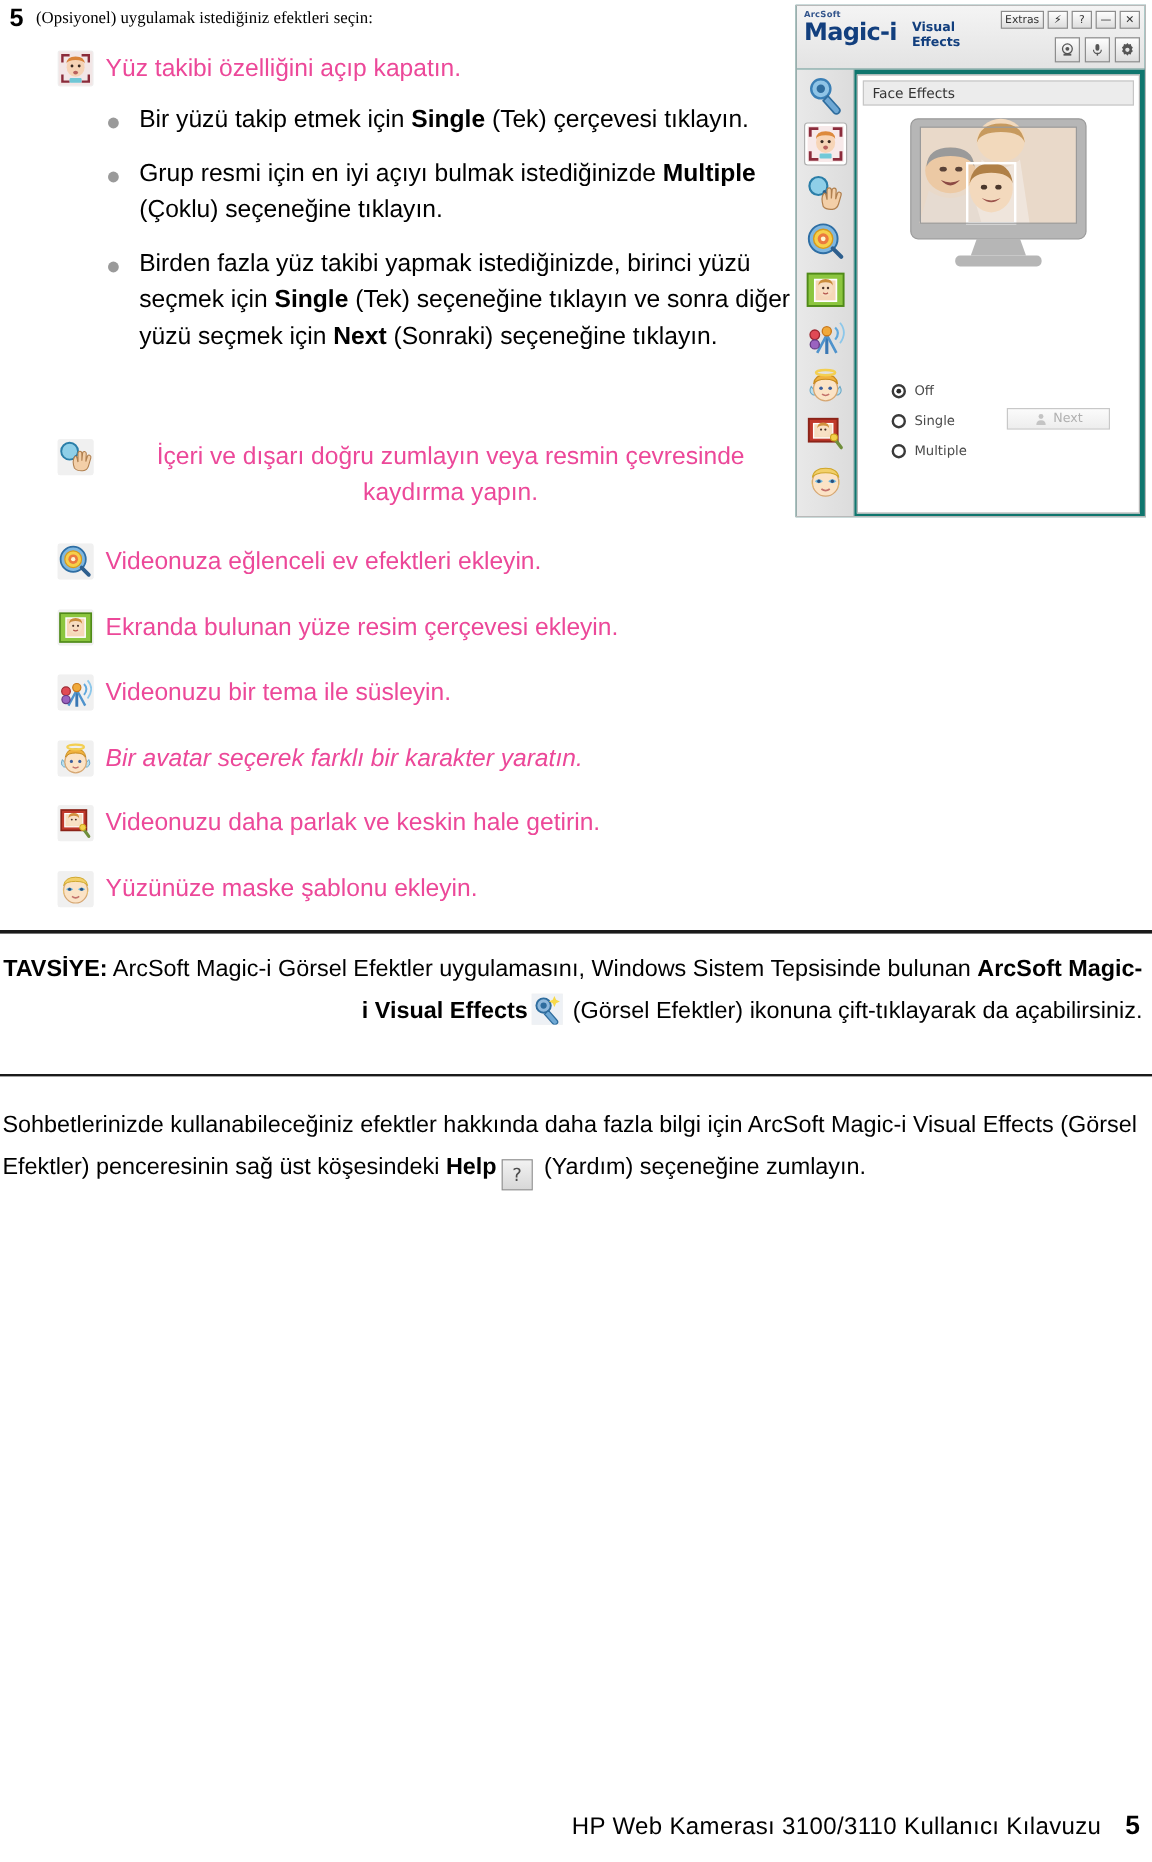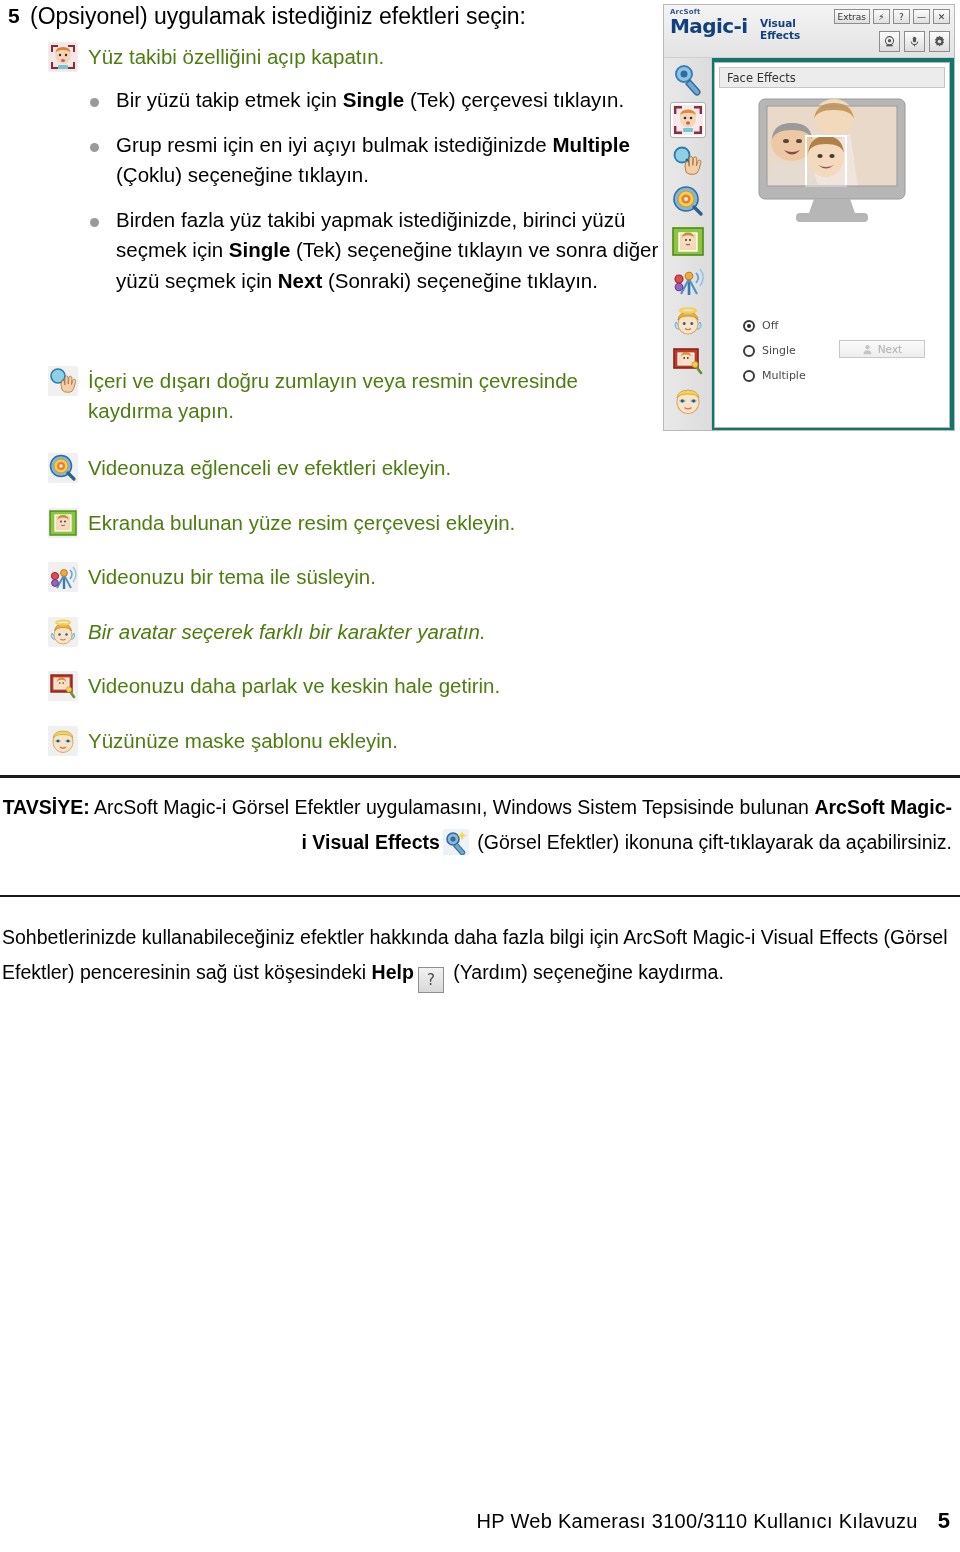--- a/index.html
+++ b/index.html
@@ -27,38 +27,40 @@
   .step-num {
     font-weight: bold;
     font-size: 21px;
     line-height: 28px;
     width: 30px;
     flex: 0 0 30px;
     padding-left: 8px;
     box-sizing: border-box;
   }
   .step-text {
-    font-size: 23px;
+    font-size: 14px;
     line-height: 28px;
+    font-family: Liberation Serif, serif;
   }
 
   
   .icon-row {
     position: absolute;
     display: flex;
     align-items: flex-start;
   }
   .icon-row .ico {
     flex: 0 0 auto;
     margin-right: 10px;
   }
   .icon-row .txt {
     font-size: 20.5px;
     line-height: 30px;
-    color: #4d7c0f;
+    color: #ec4899;
+    text-align: center;
   }
 
   
   .ico {
     width: 30px; height: 30px;
     border-radius: 2px;
     position: relative;
     display: inline-block;
     overflow: hidden;
     background: #efefef;
@@ -678,19 +680,19 @@
         <circle cx="10" cy="10" r="6" fill="#8fb9dd" stroke="#2f6d9e" stroke-width="1.6"></circle>
         <circle cx="10" cy="10" r="2.6" fill="#2f6d9e"></circle>
         <path d="M14 14 l7 8 q1.6 1.6 0 3.2 q-1.6 1.6-3.2 0 l-7-8z" fill="#6fa8d4" stroke="#2f6d9e" stroke-width="1.1"></path>
         <path d="M19 2 l1.4 3.2 L23.6 6.6 L20.4 8 L19 11.2 L17.6 8 L14.4 6.6 L17.6 5.2z" fill="#f7d94a"></path>
       </svg></span><span> (Görsel Efektler) ikonuna çift-tıklayarak da açabilirsiniz.</span>
 </div>
 
 <div class="hr" style="top:895px; height:2px;"></div>
 
 <div class="note" style="top:920px;">
-  <span>Sohbetlerinizde kullanabileceğiniz efektler hakkında daha fazla bilgi için ArcSoft Magic-i Visual Effects (Görsel Efektler) penceresinin sağ üst köşesindeki </span><b>Help</b><span class="help-ico">?</span><span> (Yardım) seçeneğine kaydırma.</span>
+  <span>Sohbetlerinizde kullanabileceğiniz efektler hakkında daha fazla bilgi için ArcSoft Magic-i Visual Effects (Görsel Efektler) penceresinin sağ üst köşesindeki </span><b>Help</b><span class="help-ico">?</span><span> (Yardım) seçeneğine zumlayın.</span>
 </div>
 
 <div class="footer">
   <span class="footer-text">HP Web Kamerası 3100/3110 Kullanıcı Kılavuzu</span>
   <span class="footer-page">5</span>
 </div>
 
 </body></html>

